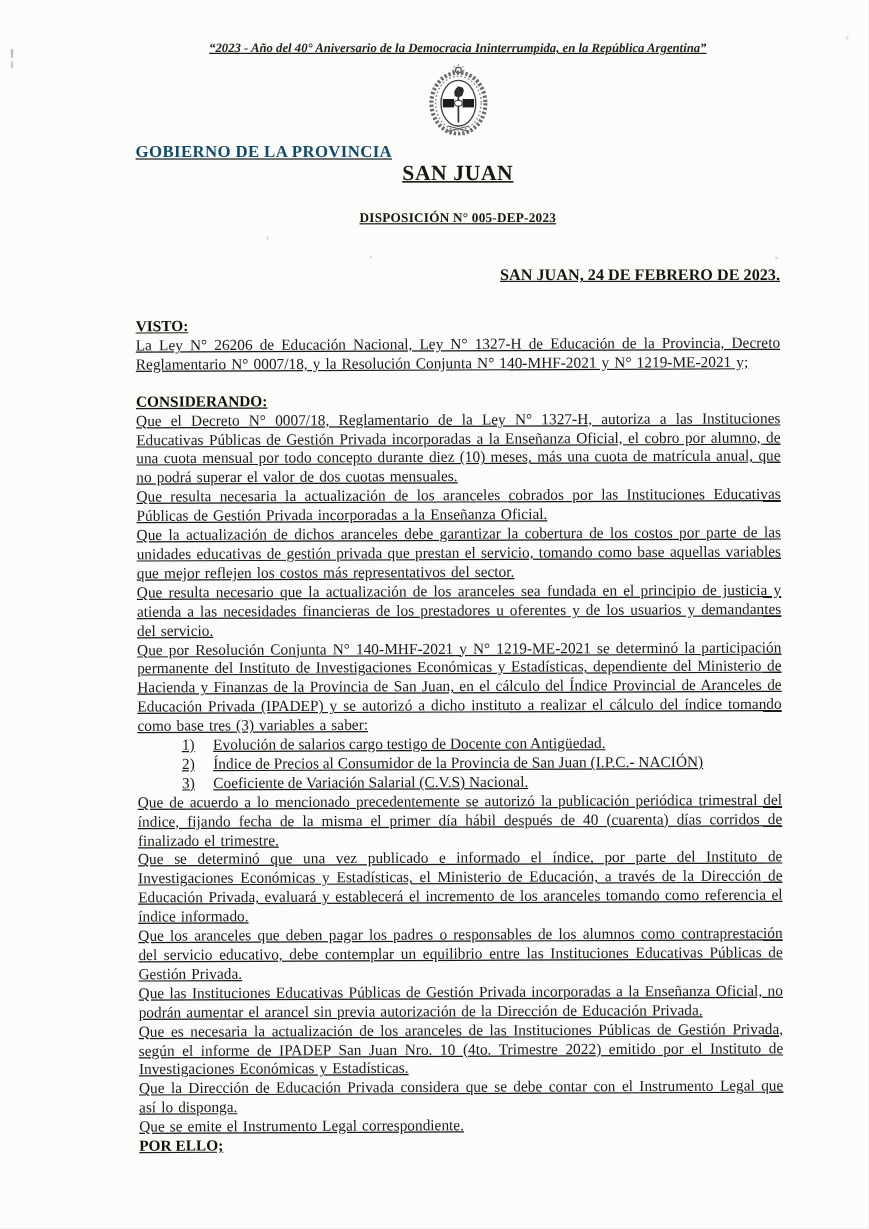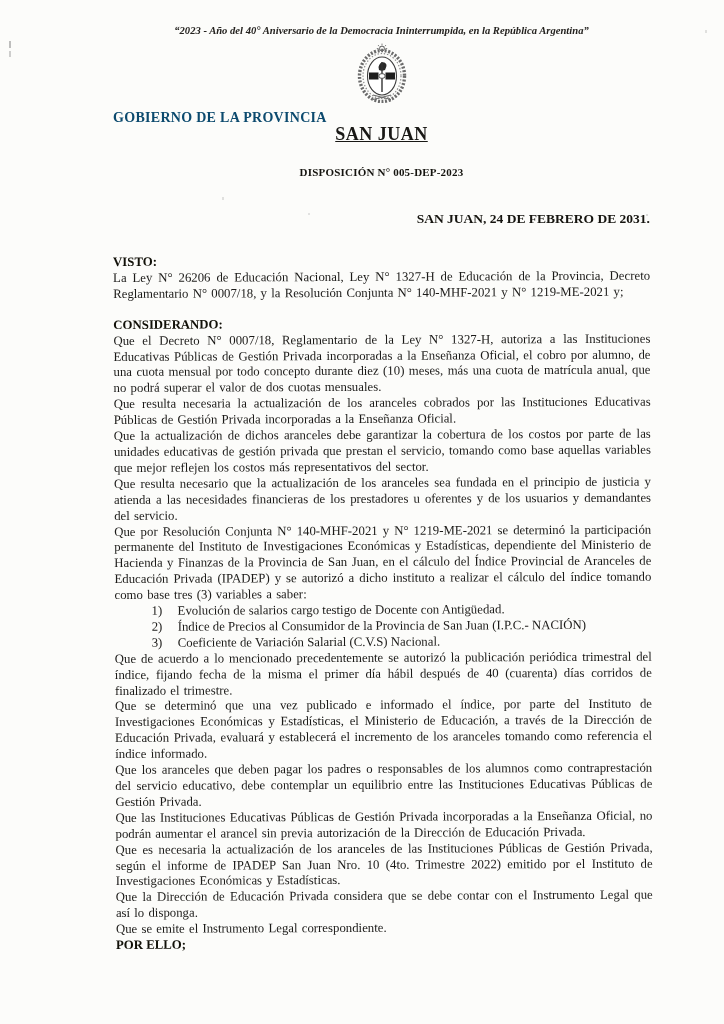--- a/index.html
+++ b/index.html
@@ -2,24 +2,25 @@
 <html lang="es"><head>
 <meta charset="utf-8">
 <style>
   html,body{margin:0;padding:0;background:#e8e8e8;}
   .page{
     position:relative;
     width:724px;height:1024px;
     margin:0 auto;
     background:#fcfcfa;
     box-sizing:border-box;
-    padding-top:24px;
+    padding-top:34px;
     overflow:hidden;
     color:#1b1a18;
     font-family:"Liberation Serif","DejaVu Serif",serif;
+    text-decoration:underline;
   }
   .column{margin-left:113px;width:537px;}
   .legend{
     text-align:center;
     font-style:italic;font-weight:bold;
     font-size:10.6px;line-height:13px;
     color:#24221f;
   }
   .emblem{display:block;margin:6px auto 0 auto;}
   .gov-line1{margin-top:7px;font-weight:bold;font-size:14px;line-height:15px;letter-spacing:.3px;color:#0c4a6e;}
@@ -91,21 +92,21 @@
 
       <line x1="17" y1="56.5" x2="35" y2="52" stroke="#666" stroke-width="1"></line>
       <line x1="17" y1="52" x2="35" y2="56.5" stroke="#666" stroke-width="1"></line>
     </svg>
 
     <div class="gov-line1">GOBIERNO DE LA PROVINCIA</div>
     <div class="gov-line2">SAN JUAN</div>
 
     <div class="doc-title">DISPOSICIÓN N° 005-DEP-2023</div>
 
-    <div class="dateline">SAN JUAN, 24 DE FEBRERO DE 2031.</div>
+    <div class="dateline">SAN JUAN, 24 DE FEBRERO DE 2023.</div>
 
     <div class="body-text">
       <p class="section-heading">VISTO:</p>
       <p class="par">La Ley N° 26206 de Educación Nacional, Ley N° 1327-H de Educación de la Provincia, Decreto Reglamentario N° 0007/18, y la Resolución Conjunta N° 140-MHF-2021 y N° 1219-ME-2021 y;</p>
 
       <p class="section-heading gap-top">CONSIDERANDO:</p>
 
       <p class="par">Que el Decreto N° 0007/18, Reglamentario de la Ley N° 1327-H, autoriza a las Instituciones Educativas Públicas de Gestión Privada incorporadas a la Enseñanza Oficial, el cobro por alumno, de una cuota mensual por todo concepto durante diez (10) meses, más una cuota de matrícula anual, que no podrá superar el valor de dos cuotas mensuales.</p>
       <p class="par">Que resulta necesaria la actualización de los aranceles cobrados por las Instituciones Educativas Públicas de Gestión Privada incorporadas a la Enseñanza Oficial.</p>
       <p class="par">Que la actualización de dichos aranceles debe garantizar la cobertura de los costos por parte de las unidades educativas de gestión privada que prestan el servicio, tomando como base aquellas variables que mejor reflejen los costos más representativos del sector.</p>

